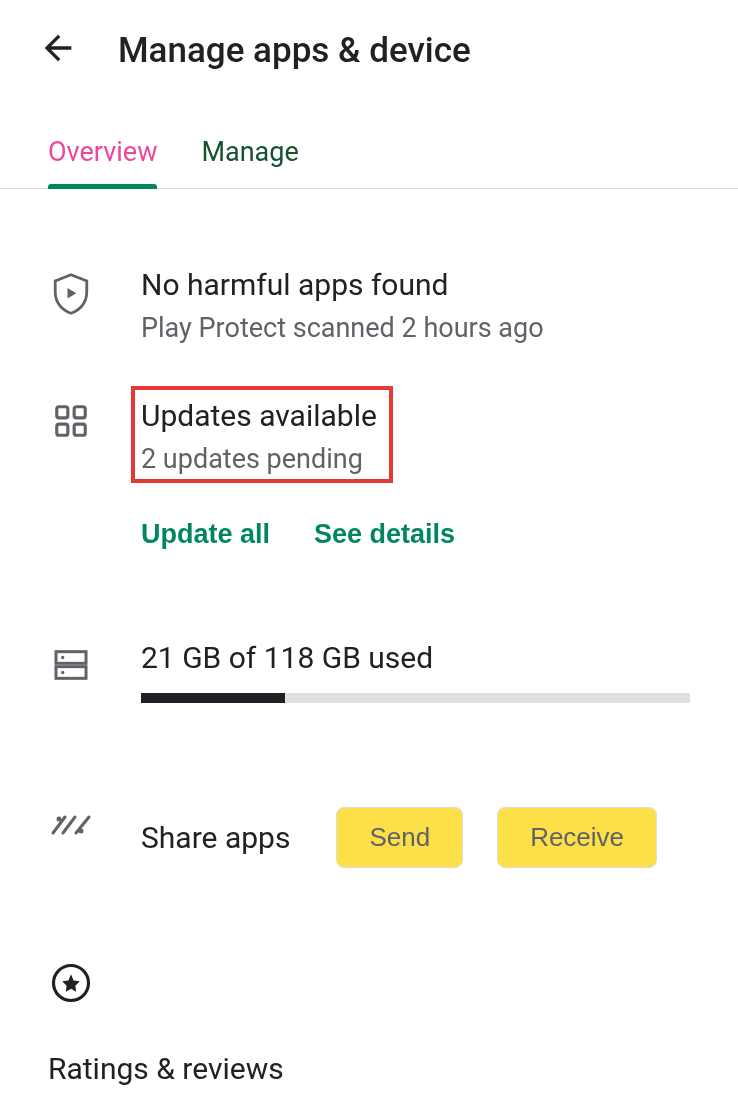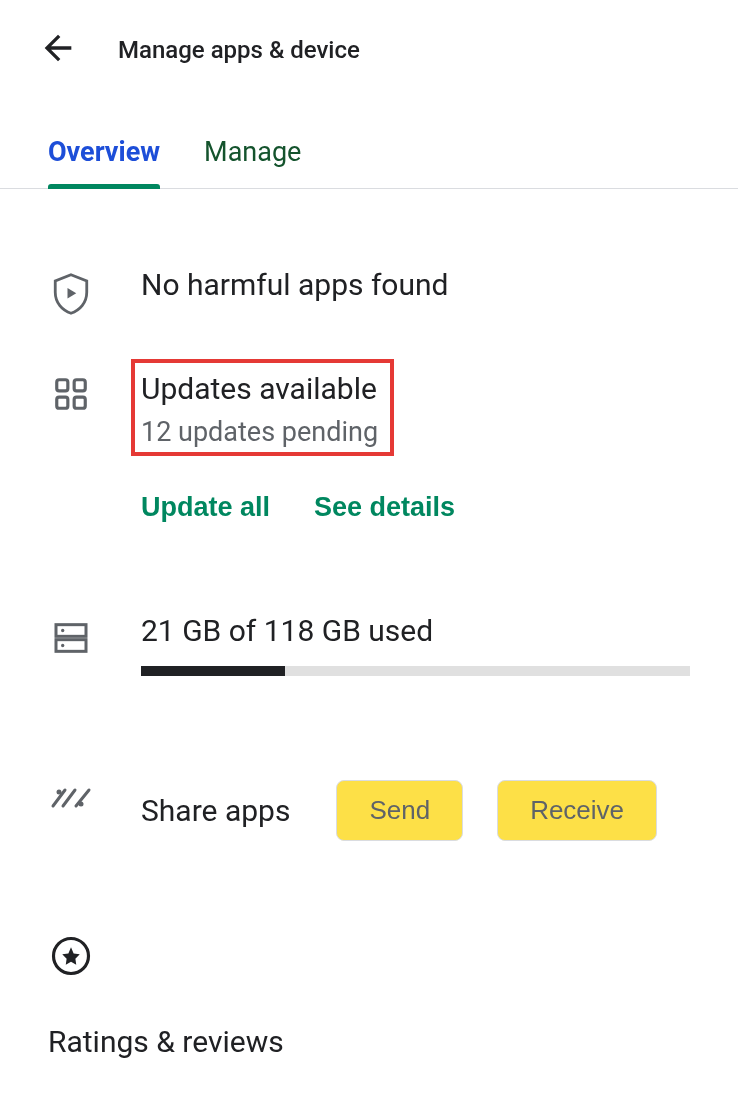--- a/index.html
+++ b/index.html
@@ -18,40 +18,40 @@
       display: flex;
       align-items: center;
       padding: 28px 38px;
       gap: 40px;
     }
     .back-icon svg {
       width: 40px;
       height: 40px;
     }
     .header-title {
-      font-size: 24px;
+      font-size: 35px;
       font-weight: 500;
       color: #202124;
     }
     .tabs {
       display: flex;
       gap: 44px;
       padding: 0 48px;
       border-bottom: 1px solid #dadce0;
       margin-top: 36px;
     }
     .tab {
       font-size: 27px;
       padding-bottom: 20px;
       position: relative;
       cursor: pointer;
     }
     .tab-active {
-      color: #1d4ed8;
-      font-weight: 700;
+      color: #ec4899;
+      font-weight: 400;
     }
     .tab-active::after {
       content: '';
       position: absolute;
       bottom: -1px;
       left: 0;
       right: 0;
       height: 5px;
       background: #00875f;
       border-radius: 3px 3px 0 0;
@@ -174,36 +174,37 @@
 
   <div class="card section-protect">
     <div class="card-icon">
       <svg width="42" height="46" viewBox="0 0 24 26" fill="none" stroke="#5f6368" stroke-width="1.6">
         <path d="M12 2 L21 5.5 V12 C21 18 17 22.5 12 24 C7 22.5 3 18 3 12 V5.5 Z"></path>
         <path d="M10 9.5 L15 12.5 L10 15.5 Z" fill="#5f6368" stroke="none"></path>
       </svg>
     </div>
     <div class="card-body">
       <div class="card-title">No harmful apps found</div>
+      <div class="card-subtitle">Play Protect scanned 2 hours ago</div>
     </div>
   </div>
 
   <div class="card section-updates">
     <div class="card-icon">
       <svg width="38" height="38" viewBox="0 0 24 24" fill="none" stroke="#5f6368" stroke-width="2">
         <rect x="3" y="3" width="7" height="7" rx="1.5"></rect>
         <rect x="14" y="3" width="7" height="7" rx="1.5"></rect>
         <rect x="3" y="14" width="7" height="7" rx="1.5"></rect>
         <rect x="14" y="14" width="7" height="7" rx="1.5"></rect>
       </svg>
     </div>
     <div class="card-body">
       <div class="highlight-box">
         <div class="card-title">Updates available</div>
-        <div class="card-subtitle">12 updates pending</div>
+        <div class="card-subtitle">2 updates pending</div>
       </div>
       <div class="card-actions">
         <button class="link-button">Update all</button>
         <button class="link-button">See details</button>
       </div>
     </div>
   </div>
 
   <div class="card section-storage">
     <div class="card-icon">

